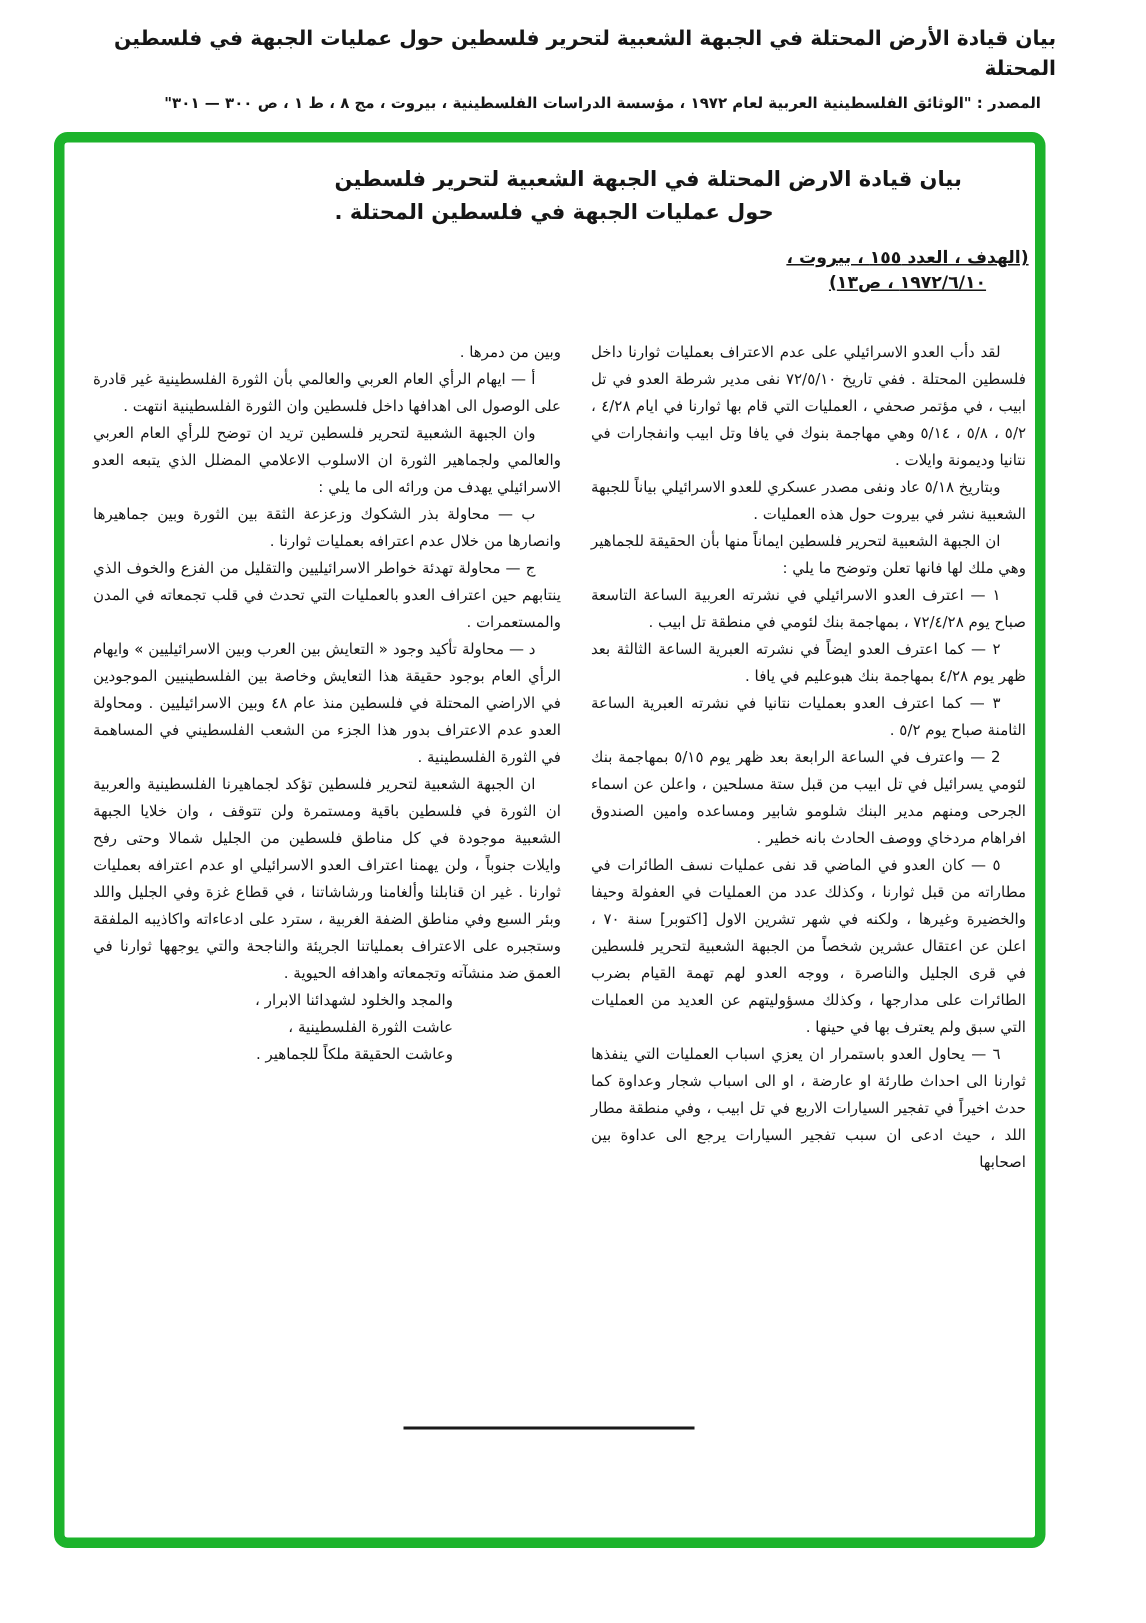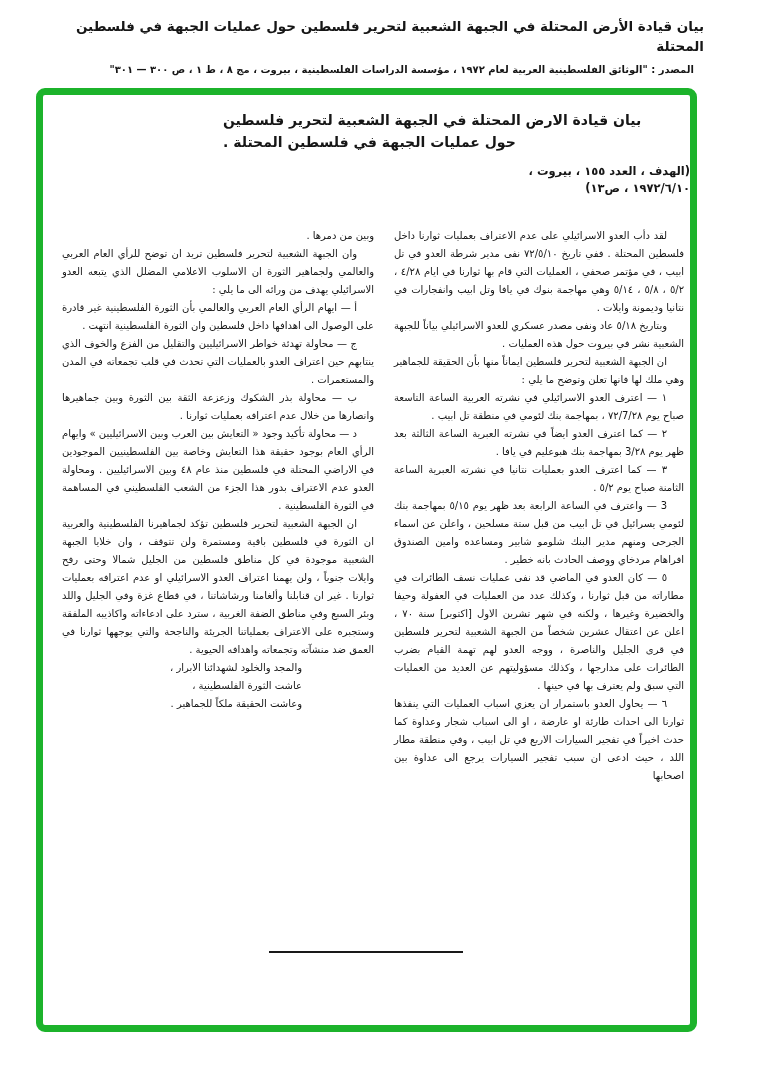--- a/index.html
+++ b/index.html
@@ -36,23 +36,24 @@
     padding-left:180px;
     text-align:left;
     font-weight:bold;
     font-size:14px;line-height:22px;
   }
   .doc-reference{
     margin-top:10px;
     margin-left:108px;
     width:170px;
     direction:rtl;
-    text-align:right;
+    text-align:center;
     font-size:11.5px;line-height:17px;
     font-weight:bold;
+    text-decoration:underline;
   }
   .columns{
     display:flex;
     direction:rtl;
     margin-top:30px;
     padding:0 6px 0 9px;
     gap:20px;
   }
   .col{
     text-align:justify;
@@ -98,34 +99,34 @@
     <div>(الهدف ، العدد ١٥٥ ، بيروت ،</div>
     <div>١٩٧٢/٦/١٠ ، ص١٣)</div>
   </div>
 
   <div class="columns">
 
     <div class="col col-right">
       <p>لقد دأب العدو الاسرائيلي على عدم الاعتراف بعمليات ثوارنا داخل فلسطين المحتلة . ففي تاريخ ٧٢/٥/١٠ نفى مدير شرطة العدو في تل ابيب ، في مؤتمر صحفي ، العمليات التي قام بها ثوارنا في ايام ٤/٢٨ ، ٥/٢ ، ٥/٨ ، ٥/١٤ وهي مهاجمة بنوك في يافا وتل ابيب وانفجارات في نتانيا وديمونة وايلات .</p>
       <p>وبتاريخ ٥/١٨ عاد ونفى مصدر عسكري للعدو الاسرائيلي بياناً للجبهة الشعبية نشر في بيروت حول هذه العمليات .</p>
       <p>ان الجبهة الشعبية لتحرير فلسطين ايماناً منها بأن الحقيقة للجماهير وهي ملك لها فانها تعلن وتوضح ما يلي :</p>
-      <p>١ — اعترف العدو الاسرائيلي في نشرته العربية الساعة التاسعة صباح يوم ٧٢/7/٢٨ ، بمهاجمة بنك لئومي في منطقة تل ابيب .</p>
-      <p>٢ — كما اعترف العدو ايضاً في نشرته العبرية الساعة الثالثة بعد ظهر يوم 3/٢٨ بمهاجمة بنك هبوعليم في يافا .</p>
+      <p>١ — اعترف العدو الاسرائيلي في نشرته العربية الساعة التاسعة صباح يوم ٧٢/٤/٢٨ ، بمهاجمة بنك لئومي في منطقة تل ابيب .</p>
+      <p>٢ — كما اعترف العدو ايضاً في نشرته العبرية الساعة الثالثة بعد ظهر يوم ٤/٢٨ بمهاجمة بنك هبوعليم في يافا .</p>
       <p>٣ — كما اعترف العدو بعمليات نتانيا في نشرته العبرية الساعة الثامنة صباح يوم ٥/٢ .</p>
-      <p>3 — واعترف في الساعة الرابعة بعد ظهر يوم ٥/١٥ بمهاجمة بنك لئومي يسرائيل في تل ابيب من قبل ستة مسلحين ، واعلن عن اسماء الجرحى ومنهم مدير البنك شلومو شابير ومساعده وامين الصندوق افراهام مردخاي ووصف الحادث بانه خطير .</p>
+      <p>2 — واعترف في الساعة الرابعة بعد ظهر يوم ٥/١٥ بمهاجمة بنك لئومي يسرائيل في تل ابيب من قبل ستة مسلحين ، واعلن عن اسماء الجرحى ومنهم مدير البنك شلومو شابير ومساعده وامين الصندوق افراهام مردخاي ووصف الحادث بانه خطير .</p>
       <p>٥ — كان العدو في الماضي قد نفى عمليات نسف الطائرات في مطاراته من قبل ثوارنا ، وكذلك عدد من العمليات في العفولة وحيفا والخضيرة وغيرها ، ولكنه في شهر تشرين الاول [اكتوبر] سنة ٧٠ ، اعلن عن اعتقال عشرين شخصاً من الجبهة الشعبية لتحرير فلسطين في قرى الجليل والناصرة ، ووجه العدو لهم تهمة القيام بضرب الطائرات على مدارجها ، وكذلك مسؤوليتهم عن العديد من العمليات التي سبق ولم يعترف بها في حينها .</p>
       <p>٦ — يحاول العدو باستمرار ان يعزي اسباب العمليات التي ينفذها ثوارنا الى احداث طارئة او عارضة ، او الى اسباب شجار وعداوة كما حدث اخيراً في تفجير السيارات الاربع في تل ابيب ، وفي منطقة مطار اللد ، حيث ادعى ان سبب تفجير السيارات يرجع الى عداوة بين اصحابها</p>
     </div>
 
     <div class="col col-left">
       <p class="no-indent">وبين من دمرها .</p>
+      <p>أ — ايهام الرأي العام العربي والعالمي بأن الثورة الفلسطينية غير قادرة على الوصول الى اهدافها داخل فلسطين وان الثورة الفلسطينية انتهت .</p>
       <p>وان الجبهة الشعبية لتحرير فلسطين تريد ان توضح للرأي العام العربي والعالمي ولجماهير الثورة ان الاسلوب الاعلامي المضلل الذي يتبعه العدو الاسرائيلي يهدف من ورائه الى ما يلي :</p>
-      <p>أ — ايهام الرأي العام العربي والعالمي بأن الثورة الفلسطينية غير قادرة على الوصول الى اهدافها داخل فلسطين وان الثورة الفلسطينية انتهت .</p>
+      <p>ب — محاولة بذر الشكوك وزعزعة الثقة بين الثورة وبين جماهيرها وانصارها من خلال عدم اعترافه بعمليات ثوارنا .</p>
       <p>ج — محاولة تهدئة خواطر الاسرائيليين والتقليل من الفزع والخوف الذي ينتابهم حين اعتراف العدو بالعمليات التي تحدث في قلب تجمعاته في المدن والمستعمرات .</p>
-      <p>ب — محاولة بذر الشكوك وزعزعة الثقة بين الثورة وبين جماهيرها وانصارها من خلال عدم اعترافه بعمليات ثوارنا .</p>
       <p>د — محاولة تأكيد وجود « التعايش بين العرب وبين الاسرائيليين » وايهام الرأي العام بوجود حقيقة هذا التعايش وخاصة بين الفلسطينيين الموجودين في الاراضي المحتلة في فلسطين منذ عام ٤٨ وبين الاسرائيليين . ومحاولة العدو عدم الاعتراف بدور هذا الجزء من الشعب الفلسطيني في المساهمة في الثورة الفلسطينية .</p>
       <p>ان الجبهة الشعبية لتحرير فلسطين تؤكد لجماهيرنا الفلسطينية والعربية ان الثورة في فلسطين باقية ومستمرة ولن تتوقف ، وان خلايا الجبهة الشعبية موجودة في كل مناطق فلسطين من الجليل شمالا وحتى رفح وايلات جنوباً ، ولن يهمنا اعتراف العدو الاسرائيلي او عدم اعترافه بعمليات ثوارنا . غير ان قنابلنا وألغامنا ورشاشاتنا ، في قطاع غزة وفي الجليل واللد وبئر السبع وفي مناطق الضفة الغربية ، سترد على ادعاءاته واكاذيبه الملفقة وستجبره على الاعتراف بعملياتنا الجريئة والناجحة والتي يوجهها ثوارنا في العمق ضد منشآته وتجمعاته واهدافه الحيوية .</p>
       <div class="closing">
         <p>والمجد والخلود لشهدائنا الابرار ،</p>
         <p>عاشت الثورة الفلسطينية ،</p>
         <p>وعاشت الحقيقة ملكاً للجماهير .</p>
       </div>
     </div>
 
   </div>

